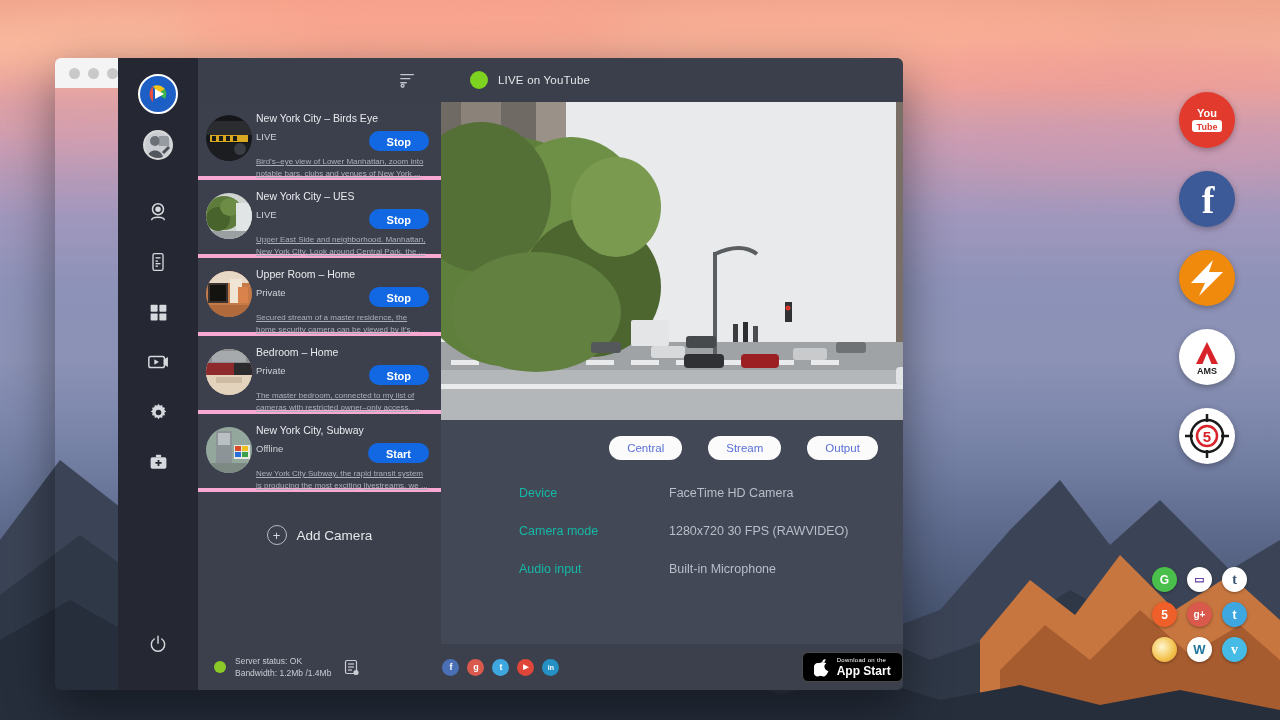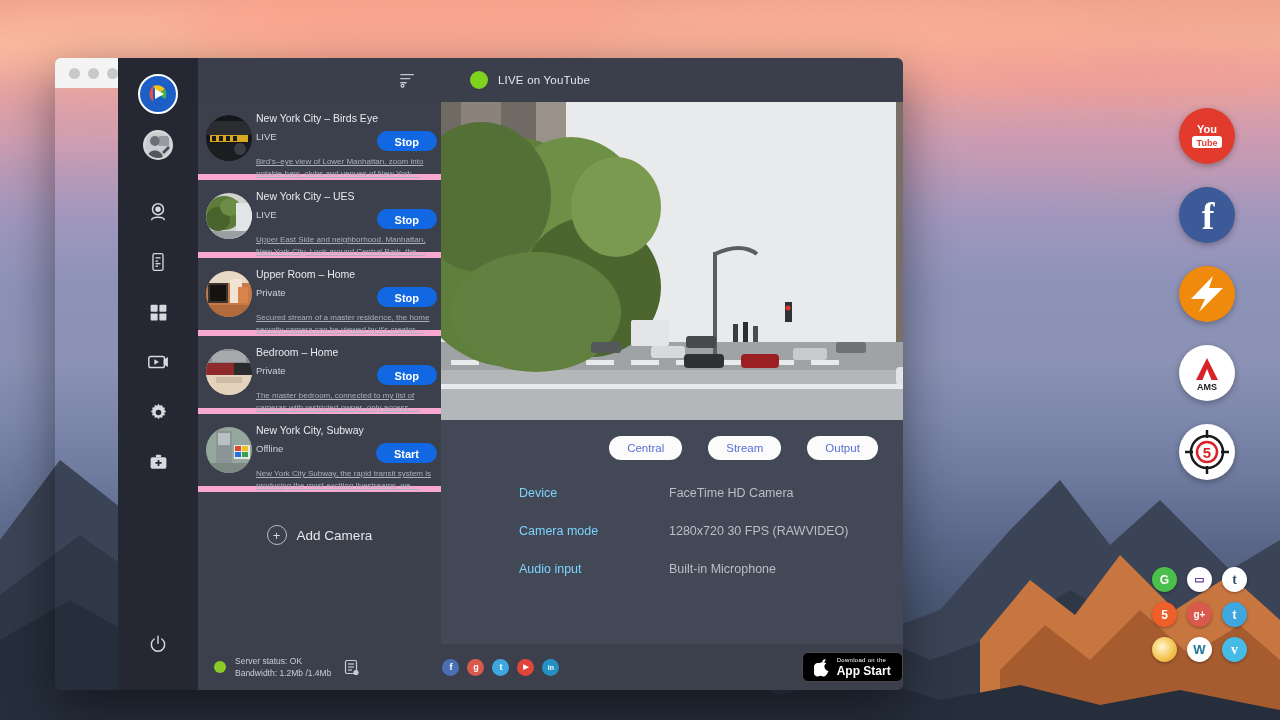--- a/index.html
+++ b/index.html
@@ -91,23 +91,23 @@
   .tb-btn { cursor: pointer; display:flex; align-items:center; }
 
   #content { flex: 1; display: flex; min-height: 0; }
 
   
   #camlist {
     width: 243px; flex: 0 0 243px; background: #3c404c;
     overflow: hidden;
   }
   .cam-row {
-    position: relative; height: 78px; padding: 10px 4px 8px 58px;
+    position: relative; height: 78px; padding: 10px 12px 8px 58px;
     cursor: pointer;
-    border-bottom: 6px solid #f9a8d4;
+    border-bottom: 4px solid #f9a8d4;
   }
   .cam-thumb {
     position: absolute; left: 8px; top: 13px;
     width: 46px; height: 46px; border-radius: 50%;
     overflow: hidden; background: #55606b;
   }
   .cam-title {
     color: #e9eaee; font-size: 10.5px; margin-bottom: 7px;
     white-space: nowrap; overflow: hidden; text-overflow: ellipsis;
   }
@@ -151,21 +151,21 @@
     padding: 16px 0 4px 0;
   }
   .tab-pill {
     background: #fbfbfc; color: #5a6fd6;
     font-size: 11.5px; border: none; border-radius: 12px;
     padding: 6px 18px; cursor: pointer;
   }
 
   #details { padding: 22px 0 0 78px; }
   .detail-row { display: flex; margin-bottom: 24px; }
-  .detail-label { width: 150px; color: #7dd3fc; font-size: 12.5px; }
+  .detail-label { width: 150px; color: #14b8a6; font-size: 12.5px; }
   .detail-value { color: #b9bec9; font-size: 12.5px; }
 
   
   #statusbar {
     height: 46px; flex: 0 0 46px; background: #3c404c;
     display: flex; align-items: center; padding: 0 16px;
   }
   #server-status { display: flex; align-items: center; gap: 9px; }
   .status-dot { width: 12px; height: 12px; border-radius: 50%; background: #8bc928; }
   .status-lines { color: #c9ccd4; font-size: 8.5px; line-height: 1.45; }
@@ -180,21 +180,21 @@
   .store-badge {
     background: #000; border: 1px solid #4a4a4a; border-radius: 6px;
     height: 30px; display: flex; align-items: center; gap: 7px;
     padding: 0 11px; cursor: pointer;
   }
   .store-text { display: flex; flex-direction: column; line-height: 1; }
   .store-small { color: #fff; font-size: 6px; letter-spacing: .3px; }
   .store-big { color: #fff; font-size: 12px; font-weight: bold; margin-top: 2px; }
 
   
-  #dock { position: absolute; right: 45px; top: 108px; }
+  #dock { position: absolute; right: 45px; top: 92px; }
   .dock-icon {
     width: 56px; height: 56px; border-radius: 50%;
     display: flex; align-items: center; justify-content: center;
     margin-bottom: 23px; cursor: pointer;
     box-shadow: 0 2px 6px rgba(0,0,0,.3);
     overflow: hidden; position: relative;
   }
   #mini-grid {
     position: absolute; right: 28px; top: 562px;
     display: grid; grid-template-columns: repeat(3, 35px);

